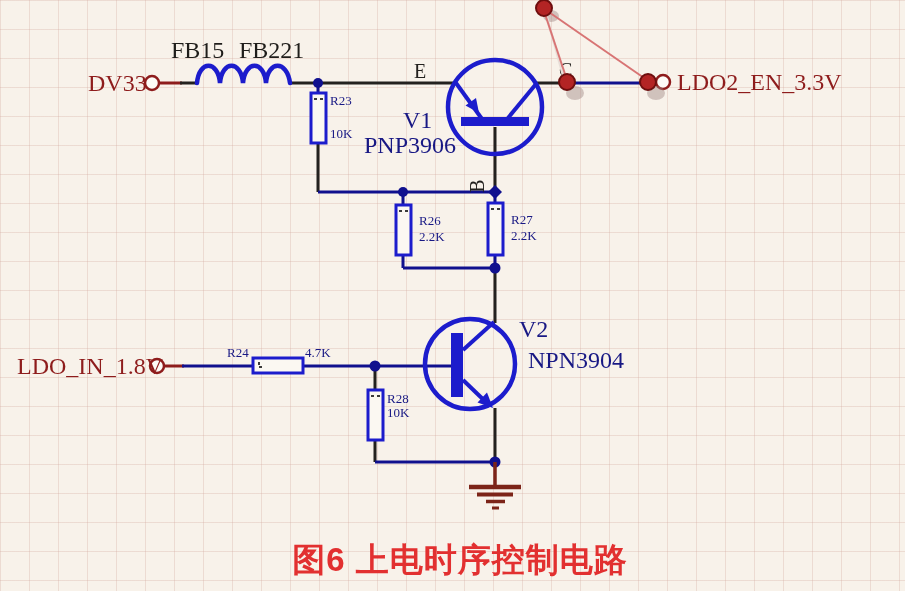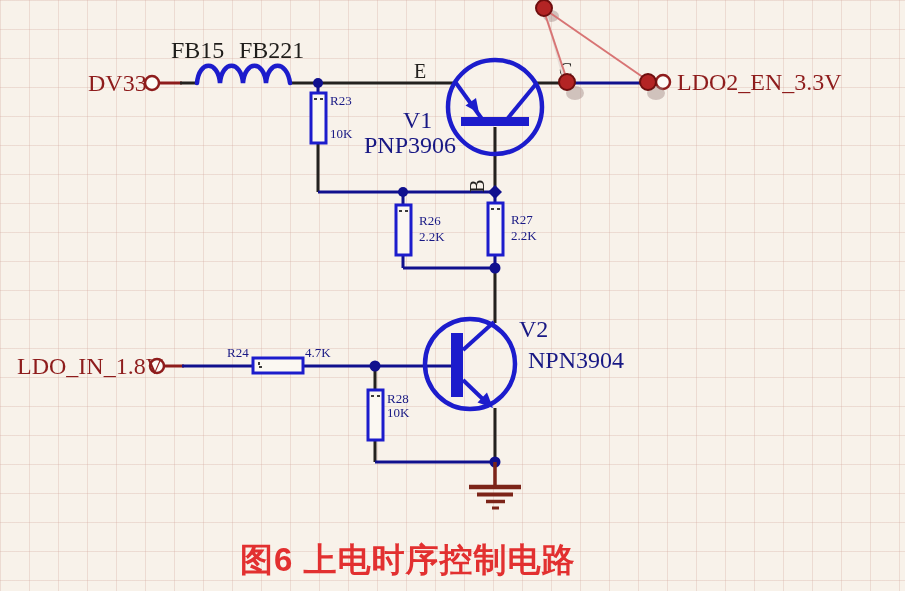--- a/index.html
+++ b/index.html
@@ -28,21 +28,21 @@
   .res{stroke:#1c1ccc;stroke-width:3;fill:#fbf8f2;}
   .term{stroke:#8e1c1c;stroke-width:2.5;fill:#fdfbf7;}
   .jdot{fill:#10108e;}
   .gnd{stroke:#7c2418;fill:none;}
   .anno-line{stroke:#d87474;stroke-width:2;fill:none;}
   .anno-dot{fill:#b32424;stroke:#6e0e0e;stroke-width:2;}
   .anno-shadow{fill:rgba(160,135,132,0.45);}
   .tick{stroke:#3a3a3a;stroke-width:2;}
   #caption{
     position:absolute;left:240px;top:538px;width:440px;
-    text-align:left;font-family:"Liberation Sans", sans-serif;
+    text-align:center;font-family:"Liberation Sans", sans-serif;
     font-weight:bold;font-size:33px;color:#e23030;letter-spacing:1px;
   }
   #watermark{
     position:absolute;left:716px;top:561px;
     font-family:"Liberation Sans", sans-serif;
     font-size:21px;color:#bfe2a5;
   }
 </style>
 </head>
 <body>

